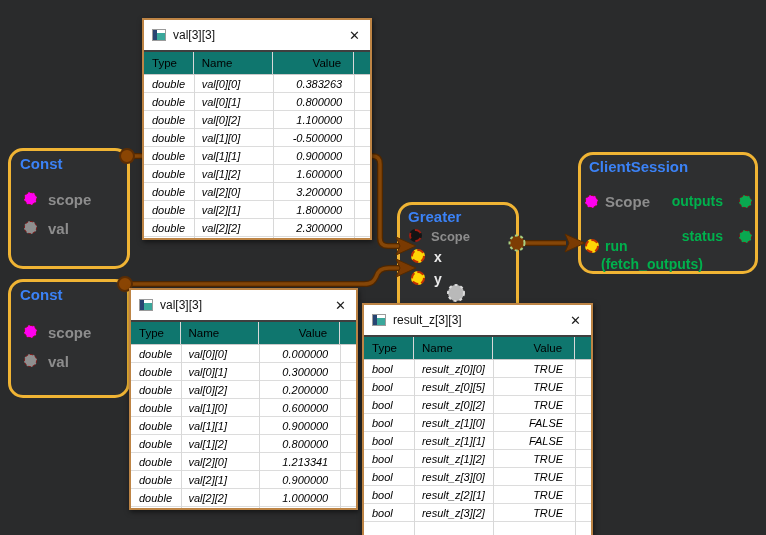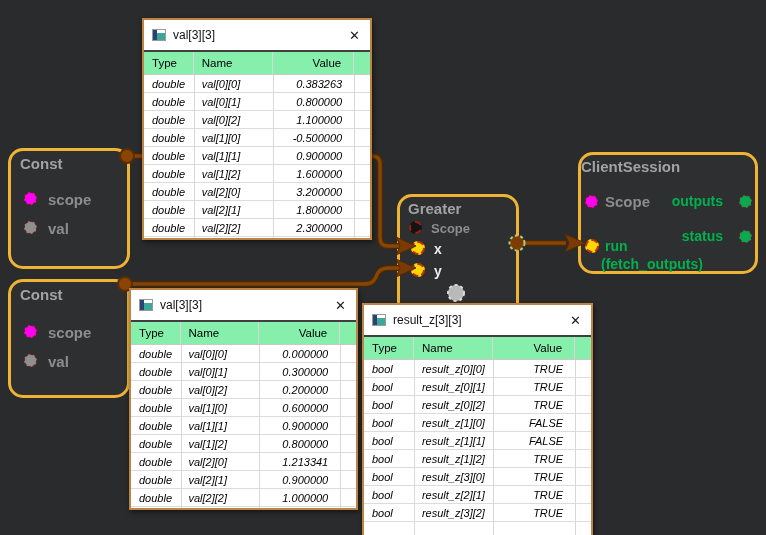--- a/index.html
+++ b/index.html
@@ -7,21 +7,21 @@
     position:relative;width:766px;height:535px;overflow:hidden;
     background:#2a2b2c;
     font-family:"Liberation Sans",sans-serif;
   }
   
   .node{
     position:absolute;box-sizing:border-box;
     background:#2e2f30;border:3px solid #f0b434;border-radius:15px;
   }
   .node-title{
-    position:absolute;font-weight:bold;font-size:15px;color:#a3a3a3;white-space:nowrap;
+    position:absolute;font-weight:bold;font-size:15px;color:#3b82f6;white-space:nowrap;
   }
   .port{position:absolute;border-radius:50%;box-sizing:border-box;}
   .p-magenta{width:13px;height:13px;background:#ff00f0;border:1.5px dashed #7c1a1a;}
   .p-gray{width:13px;height:13px;background:#8f8f8f;border:1.5px dashed #8a1c1c;}
   .p-black{width:13px;height:13px;background:#141414;border:2px dashed #a21b10;}
   .p-yellow{width:14px;height:14px;background:#ffd606;border:2px dashed #c23000;}
   .p-green{width:13px;height:13px;background:#0aa850;border:1.5px dashed #7c1a1a;}
   .plabel{position:absolute;transform:translateY(-50%);font-weight:bold;white-space:nowrap;}
   .l-gray{color:#8d8d8d;font-size:15px;}
   .l-gray-sm{color:#8d8d8d;font-size:13px;}
@@ -48,21 +48,21 @@
     border:1px solid #9a9a9a;box-sizing:border-box;background:#fff;position:relative;
   }
   .win-icon::before{content:"";position:absolute;left:0;top:0;width:4px;height:100%;background:#274472;}
   .win-icon::after{content:"";position:absolute;left:4px;bottom:0;width:8px;height:7px;background:#3aa79b;}
   .win-title{font-size:12px;color:#111;margin-left:7px;}
   .win-close{
     position:absolute;right:10px;top:50%;transform:translateY(-50%);
     font-size:13px;color:#1a1a1a;line-height:1;cursor:default;
   }
   .thead{display:flex;height:22px;align-items:center;border-bottom:1px solid #c9c9c9;
-    font-size:11.5px;background:#86efac;}
+    font-size:11.5px;background:#0f766e;}
   .thead .c{border-right:1px solid #d8d8d8;height:100%;display:flex;align-items:center;box-sizing:border-box;}
   .c.type{width:22%;padding-left:8px;}
   .c.name{width:35%;padding-left:8px;}
   .c.value{width:36%;justify-content:flex-end;padding-right:12px;text-align:right;}
   .c.pad{width:7%;border-right:none;}
   .tbody{position:relative;flex:1;overflow:hidden;font-style:italic;}
   .tbody .vline{position:absolute;top:0;bottom:0;width:1px;background:#d8d8d8;}
   .v1{left:22%;}.v2{left:57%;}.v3{left:93%;}
   .trow{display:flex;height:17px;align-items:center;border-bottom:1px solid #dcdcdc;font-size:11px;}
   .trow .c{display:flex;align-items:center;box-sizing:border-box;height:100%;}
@@ -82,32 +82,32 @@
   </div>
 
   <div class="node" style="left:8px;top:279px;width:122px;height:119px;">
     <div class="node-title" style="left:9px;top:4px;">Const</div>
     <span class="port p-magenta" style="left:13px;top:43px;"></span>
     <span class="plabel l-gray" style="left:37px;top:50px;">scope</span>
     <span class="port p-gray" style="left:13px;top:72px;"></span>
     <span class="plabel l-gray" style="left:37px;top:79px;">val</span>
   </div>
 
-  <div class="node" style="left:397px;top:194px;width:122px;height:126px;">
+  <div class="node" style="left:397px;top:202px;width:122px;height:126px;">
     <div class="node-title" style="left:8px;top:3px;">Greater</div>
     <span class="port p-black" style="left:9px;top:24px;"></span>
     <span class="plabel l-gray-sm" style="left:31px;top:31px;">Scope</span>
     <span class="port p-yellow" style="left:11px;top:44px;"></span>
     <span class="plabel l-white" style="left:34px;top:52px;">x</span>
     <span class="port p-yellow" style="left:11px;top:66px;"></span>
     <span class="plabel l-white" style="left:34px;top:74px;">y</span>
   </div>
 
   <div class="node" style="left:578px;top:152px;width:180px;height:122px;">
-    <div class="node-title" style="left:0;top:3px;">ClientSession</div>
+    <div class="node-title" style="left:8px;top:3px;">ClientSession</div>
     <span class="port p-magenta" style="left:4px;top:40px;"></span>
     <span class="plabel l-gray" style="left:24px;top:46px;">Scope</span>
     <span class="plabel l-green" style="right:32px;top:46px;">outputs</span>
     <span class="port p-green" style="left:158px;top:40px;"></span>
     <span class="plabel l-green" style="right:32px;top:81px;">status</span>
     <span class="port p-green" style="left:158px;top:75px;"></span>
     <span class="port p-yellow" style="left:4px;top:84px;"></span>
     <span class="plabel l-green" style="left:24px;top:91px;">run</span>
     <span class="plabel l-green" style="left:20px;top:109px;">(fetch_outputs)</span>
   </div>
@@ -300,21 +300,21 @@
           <i class="vline v2"></i>
           <i class="vline v3"></i>
       <div class="trow">
             <span class="c type">bool</span>
             <span class="c name">result_z[0][0]</span>
             <span class="c value">TRUE</span>
             <span class="c pad"></span>
           </div>
           <div class="trow">
             <span class="c type">bool</span>
-            <span class="c name">result_z[0][1]</span>
+            <span class="c name">result_z[0][5]</span>
             <span class="c value">TRUE</span>
             <span class="c pad"></span>
           </div>
           <div class="trow">
             <span class="c type">bool</span>
             <span class="c name">result_z[0][2]</span>
             <span class="c value">TRUE</span>
             <span class="c pad"></span>
           </div>
           <div class="trow">

